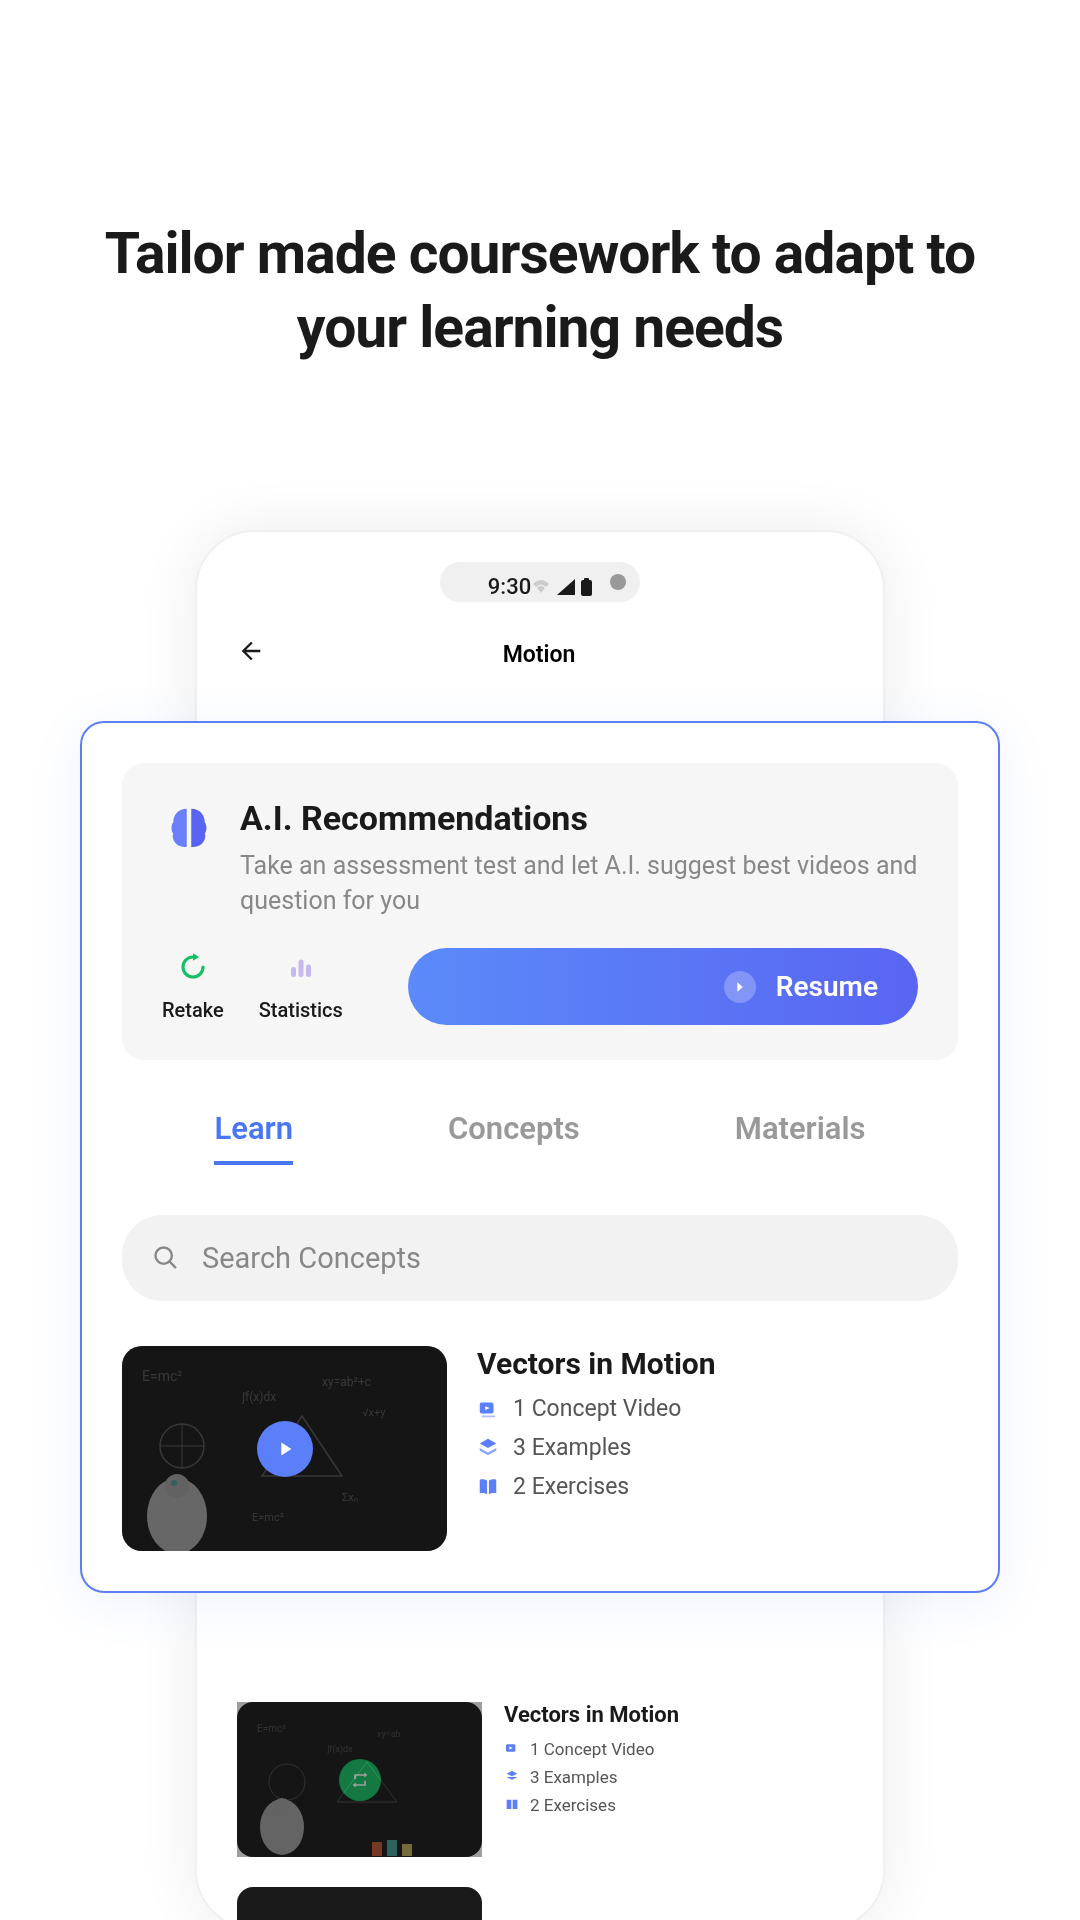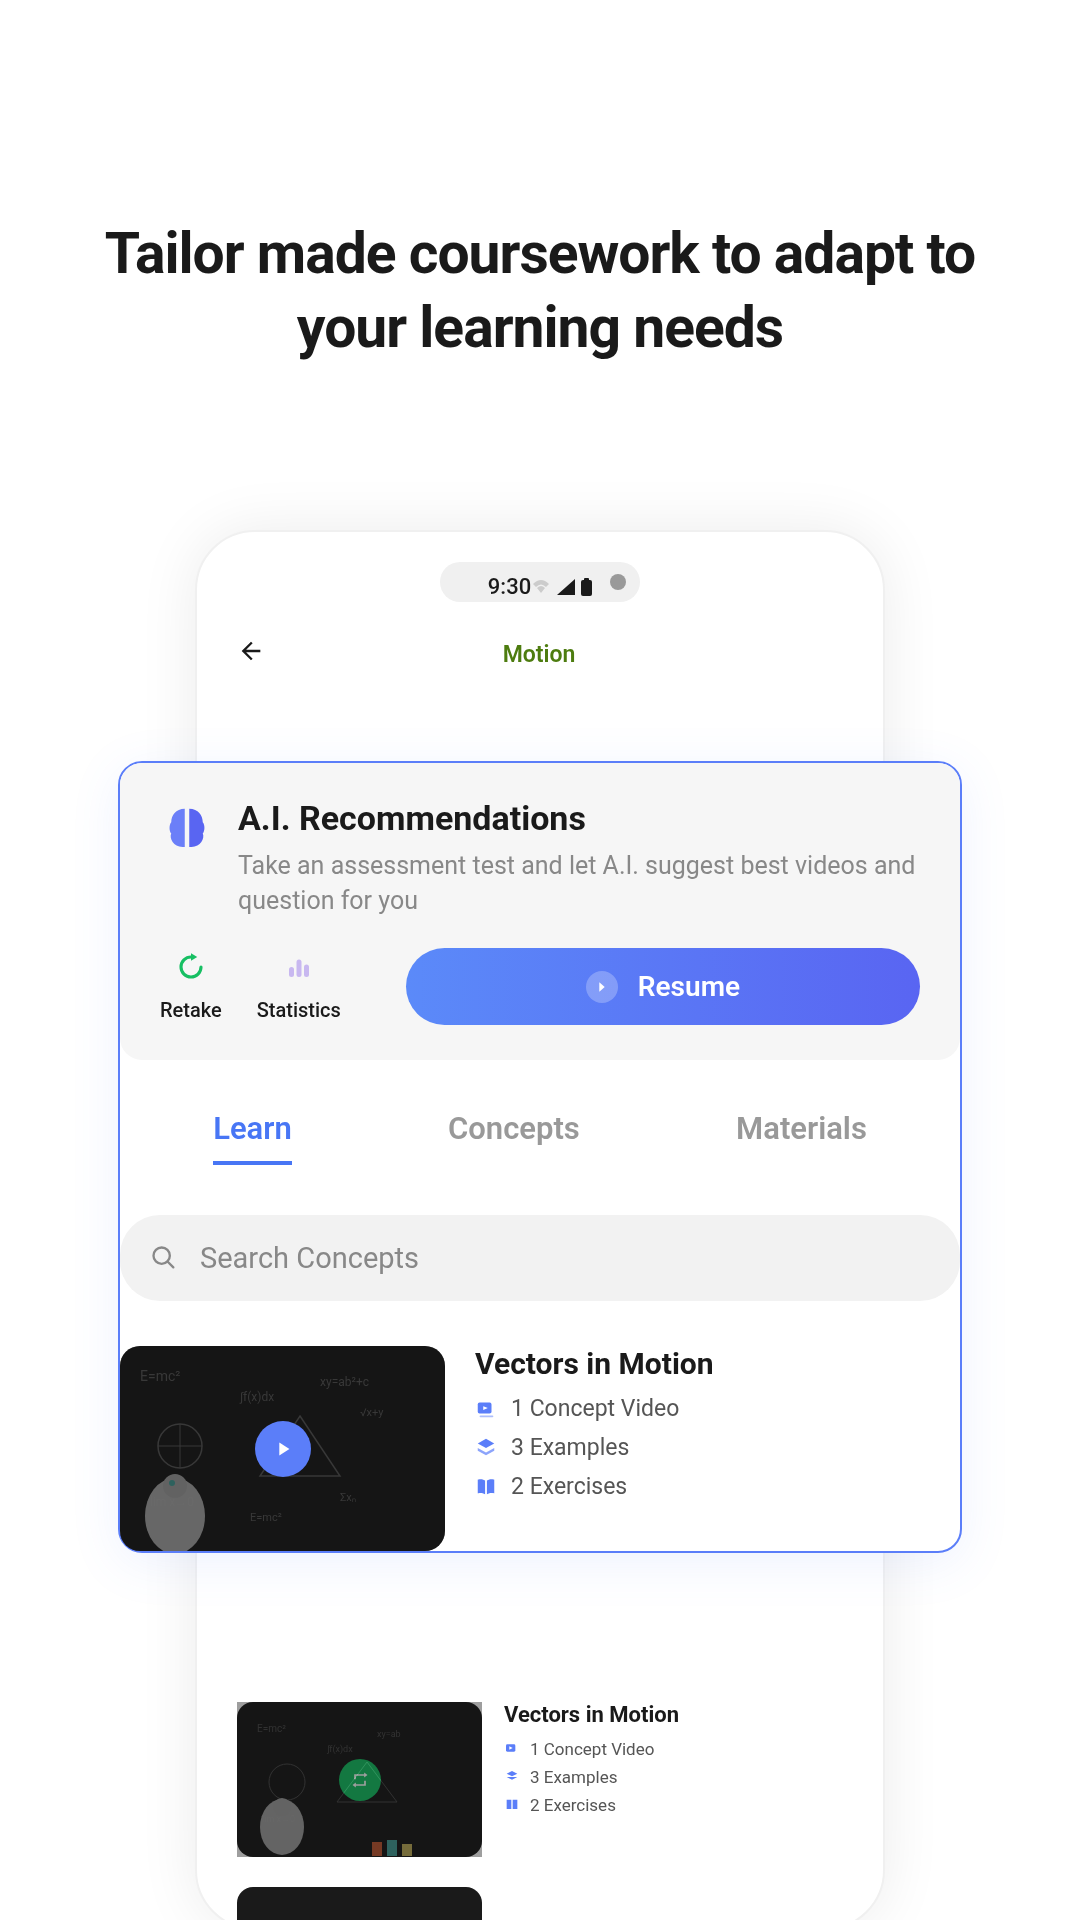--- a/index.html
+++ b/index.html
@@ -103,21 +103,21 @@
       font-size: 30px;
       color: #1a1a1a;
       font-weight: 400;
     }
     
     .header-title {
       flex: 1;
       text-align: center;
       font-size: 23px;
       font-weight: 600;
-      color: #4d7c0f;
+      color: #000000;
       margin-left: -30px;
     }
     
     .content-area {
       position: absolute;
       top: 180px;
       width: 100%;
       padding: 0 40px;
     }
     
@@ -183,27 +183,28 @@
       align-items: center;
       gap: 10px;
       font-size: 17px;
       color: #555;
       margin-bottom: 8px;
     }
     
     
     .highlight-box {
       position: absolute;
-      top: 761px;
+      top: 721px;
       left: 50%;
       transform: translateX(-50%);
-      width: 844px;
+      width: 920px;
       background: #ffffff;
       border: 2px solid #5b7ef9;
       border-radius: 24px;
+      padding: 40px;
       z-index: 10;
       box-shadow: 0 10px 50px rgba(91, 126, 249, 0.1);
     }
     
     .ai-card {
       background: #f6f6f6;
       border-radius: 22px;
       padding: 35px 40px;
     }
     
@@ -248,21 +249,21 @@
     .action-label {
       font-size: 20px;
       font-weight: 500;
       color: #1a1a1a;
     }
     
     .resume-btn {
       flex: 1;
       display: flex;
       align-items: center;
-      justify-content: center;
+      justify-content: flex-end;
       gap: 20px;
       background: linear-gradient(90deg, #5b8af9 0%, #5965f2 100%);
       color: #fff;
       font-size: 28px;
       font-weight: 600;
       padding: 22px 40px;
       border-radius: 40px;
       margin-left: 30px;
     }
     

